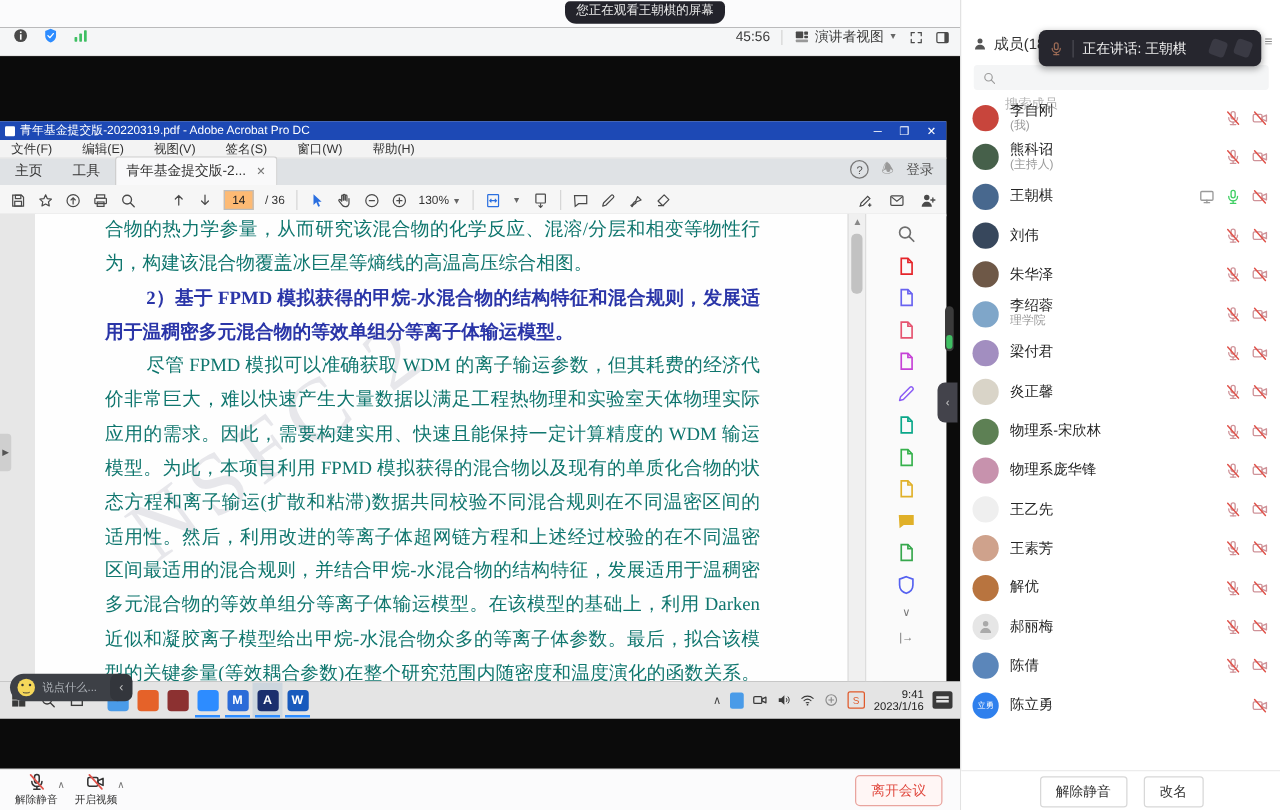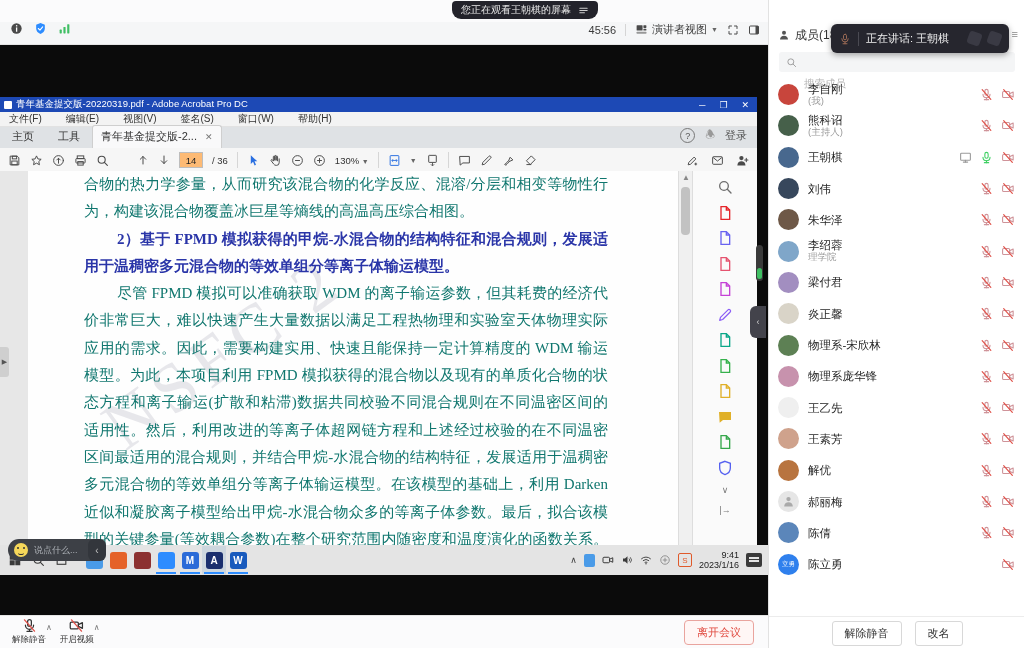--- a/index.html
+++ b/index.html
@@ -3,21 +3,21 @@
 <meta charset="utf-8">
 <style>
   html,body{margin:0;padding:0;}
   body{width:1024px;height:648px;position:relative;overflow:hidden;background:#000;
        font-family:"Liberation Sans",sans-serif;-webkit-font-smoothing:antialiased;}
   .abs{position:absolute;}
   svg.ic{display:block;}
   
   .top-strip{left:0;top:0;width:1024px;height:22px;background:#fbfbfc;}
   .watch-pill{left:452px;top:1px;height:18px;background:#23232b;border-radius:4px 4px 9px 9px;
-              color:#e8e8e8;font-size:10px;display:flex;align-items:center;gap:7px;padding:0 9px;}
+              color:#e8e8e8;font-size:10px;display:flex;align-items:center;gap:7px;padding:0 9px;flex-direction:column;}
   .win-ctrls{right:6px;top:2px;display:flex;gap:9px;color:#555;font-size:11px;}
   .win-ctrls span{width:14px;text-align:center;cursor:default;}
   .meet-toolbar{left:0;top:22px;width:768px;height:23px;background:#f5f6f7;border-bottom:1px solid #e4e4e4;
                 display:flex;align-items:flex-start;box-sizing:border-box;}
   .mt-left{display:flex;align-items:center;gap:11px;padding-left:10px;}
   .mt-right{margin-left:auto;display:flex;align-items:center;gap:9px;padding-right:8px;color:#3a3a3a;font-size:11px;}
   .mt-sep{width:1px;height:12px;background:#d5d5d5;}
   .viewmode{display:flex;align-items:center;gap:4px;}
   
   .screen{left:0;top:45px;width:768px;height:570px;background:#0b0b0b;}

